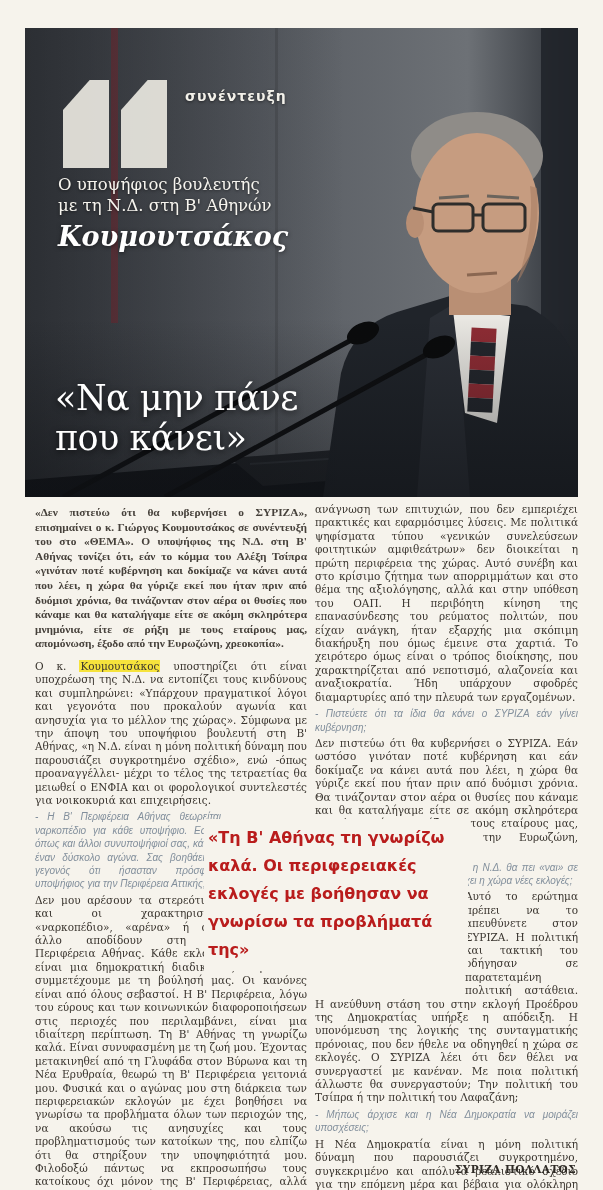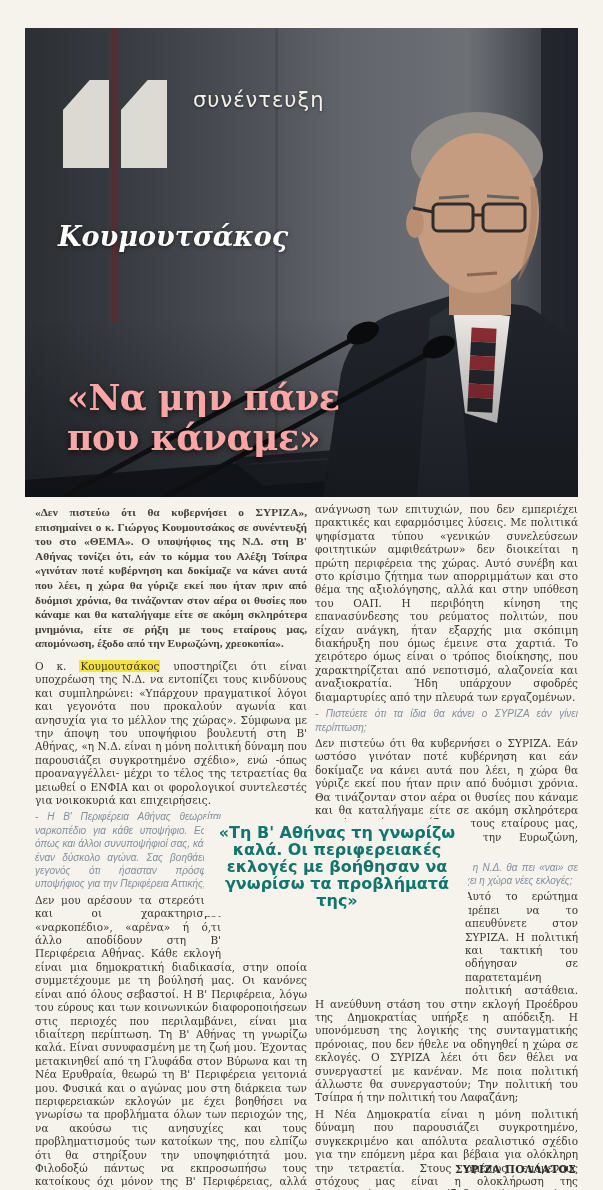--- a/index.html
+++ b/index.html
@@ -17,38 +17,38 @@
   
   .quote-mark{position:absolute;left:38px;top:52px;width:130px;height:92px;}
   .quote-mark .q1,.quote-mark .q2{
     position:absolute;top:0;width:46px;height:88px;
     background:rgba(233,231,224,0.92);
     clip-path:polygon(0 34%,58% 0,100% 0,100% 100%,0 100%);
   }
   .quote-mark .q1{left:0;}
   .quote-mark .q2{left:58px;}
   .section-label{
-    position:absolute;left:168px;top:60px;
-    font-family:"DejaVu Sans", sans-serif;font-weight:normal;font-size:21px;
+    position:absolute;left:160px;top:60px;
+    font-family:"DejaVu Sans", sans-serif;font-weight:bold;font-size:14px;
     color:#f3f1ea;letter-spacing:1px;text-shadow:0 1px 3px rgba(0,0,0,.5);
   }
   .kicker{
     position:absolute;left:33px;top:146px;
     font-size:16.5px;line-height:21px;color:#f6f4ee;
     text-shadow:0 1px 3px rgba(0,0,0,.55);
   }
   .name{
     position:absolute;left:33px;top:193px;
     font-weight:bold;font-style:italic;font-size:27px;line-height:31px;
     color:#ffffff;text-shadow:0 1px 4px rgba(0,0,0,.55);
   }
   .headline{
-    position:absolute;left:42px;top:350px;
-    font-weight:bold;font-size:35px;line-height:40px;
-    color:#fca5a5;text-shadow:0 2px 6px rgba(0,0,0,.65);
+    position:absolute;left:30px;top:350px;
+    font-weight:normal;font-size:35px;line-height:40px;
+    color:#ffffff;text-shadow:0 2px 6px rgba(0,0,0,.65);
     letter-spacing:-0.5px;
   }
   
   .col{position:absolute;color:#39342e;font-size:10.5px;line-height:13.4px;text-align:justify;}
   .col-left{left:35px;top:505px;width:272px;}
   .col-right{left:315px;top:503px;width:263px;}
   .col p{margin:0 0 3px 0;}
   .intro{
     font-family:Liberation Serif, serif;
     font-weight:bold;font-size:11.4px;line-height:14.6px;color:#46413b;
@@ -58,21 +58,21 @@
     font-family:"Liberation Sans", sans-serif;
     font-style:italic;color:#828f9c;font-size:10px;line-height:13.4px;
   }
   .hl{background:#f6e33c;padding:0 1px;}
   .cut-r{float:right;width:86px;height:150px;}
   .cut-l{float:left;width:150px;height:96px;}
   .pull-quote{
     position:absolute;left:204px;top:819px;width:258px;
     background:#f6f3ec;padding:5px 2px 7px 4px;z-index:5;
     font-family:"DejaVu Sans", sans-serif;font-weight:bold;
-    font-size:16px;line-height:17px;color:#0f766e;text-align:center;
+    font-size:16px;line-height:28px;color:#b91c1c;text-align:left;
   }
   .byline{
     position:absolute;right:27px;top:1163px;z-index:6;
     font-weight:bold;font-size:10.5px;letter-spacing:.4px;color:#2e2a25;
   }
 </style>
 </head>
 <body>
 
 <div class="page">
@@ -142,45 +142,50 @@
       <rect x="0" y="290" width="553" height="179" fill="url(#fadeBottom)"></rect>
     </svg>
 
     <div class="quote-mark">
       <div class="q1"></div>
       <div class="q2"></div>
     </div>
 
     <div class="section-label">συνέντευξη</div>
 
+    <div class="kicker">
+      <div>Ο υποψήφιος βουλευτής</div>
+      <div>με τη Ν.Δ. στη Β' Αθηνών</div>
+    </div>
 
     <div class="name">
       <div>Κουμουτσάκος</div>
     </div>
 
     <div class="headline">
       <div>«Να μην πάνε</div>
-      <div>που κάναμε»</div>
+      <div>που κάνει»</div>
     </div>
   </div>
 
   <div class="col col-left">
     <p class="intro">«Δεν πιστεύω ότι θα κυβερνήσει ο ΣΥΡΙΖΑ», επισημαίνει ο κ. Γιώργος Κουμουτσάκος σε συνέντευξή του στο «ΘΕΜΑ». Ο υποψήφιος της Ν.Δ. στη Β' Αθήνας τονίζει ότι, εάν το κόμμα του Αλέξη Τσίπρα «γινόταν ποτέ κυβέρνηση και δοκίμαζε να κάνει αυτά που λέει, η χώρα θα γύριζε εκεί που ήταν πριν από δυόμισι χρόνια, θα τινάζονταν στον αέρα οι θυσίες που κάναμε και θα καταλήγαμε είτε σε ακόμη σκληρότερα μνημόνια, είτε σε ρήξη με τους εταίρους μας, απομόνωση, έξοδο από την Ευρωζώνη, χρεοκοπία».</p>
     <p><span>Ο κ. </span><span class="hl">Κουμουτσάκος</span><span> υποστηρίζει ότι είναι υποχρέωση της Ν.Δ. να εντοπίζει τους κινδύνους και συμπληρώνει: «Υπάρχουν πραγματικοί λόγοι και γεγονότα που προκαλούν αγωνία και ανησυχία για το μέλλον της χώρας». Σύμφωνα με την άποψη του υποψήφιου βουλευτή στη Β' Αθήνας, «η Ν.Δ. είναι η μόνη πολιτική δύναμη που παρουσιάζει συγκροτημένο σχέδιο», ενώ -όπως προαναγγέλλει- μέχρι το τέλος της τετραετίας θα μειωθεί ο ΕΝΦΙΑ και οι φορολογικοί συντελεστές για νοικοκυριά και επιχειρήσεις.</span></p>
     <p class="q"><span class="cut-r"></span><span>- Η Β' Περιφέρεια Αθήνας θεωρείται ναρκοπέδιο για κάθε υποψήφιο. Εσείς, όπως και άλλοι συνυποψήφιοί σας, κάνετε έναν δύσκολο αγώνα. Σας βοηθάει το γεγονός ότι ήσασταν πρόσφατα υποψήφιος για την Περιφέρεια Αττικής;</span></p>
     <p>Δεν μου αρέσουν τα στερεότυπα και οι χαρακτηρισμοί «ναρκοπέδιο», «αρένα» ή ό,τι άλλο αποδίδουν στη Β' Περιφέρεια Αθήνας. Κάθε εκλογή είναι μια δημοκρατική διαδικασία, στην οποία συμμετέχουμε με τη βούλησή μας. Οι κανόνες είναι από όλους σεβαστοί. Η Β' Περιφέρεια, λόγω του εύρους και των κοινωνικών διαφοροποιήσεων στις περιοχές που περιλαμβάνει, είναι μια ιδιαίτερη περίπτωση. Τη Β' Αθήνας τη γνωρίζω καλά. Είναι συνυφασμένη με τη ζωή μου. Έχοντας μετακινηθεί από τη Γλυφάδα στον Βύρωνα και τη Νέα Ερυθραία, θεωρώ τη Β' Περιφέρεια γειτονιά μου. Φυσικά και ο αγώνας μου στη διάρκεια των περιφερειακών εκλογών με έχει βοηθήσει να γνωρίσω τα προβλήματα όλων των περιοχών της, να ακούσω τις ανησυχίες και τους προβληματισμούς των κατοίκων της, που ελπίζω ότι θα στηρίξουν την υποψηφιότητά μου. Φιλοδοξώ πάντως να εκπροσωπήσω τους κατοίκους όχι μόνον της Β' Περιφέρειας, αλλά ολόκληρης της Αττικής.</p>
 
   </div>
 
   <div class="col col-right">
     <p>ανάγνωση των επιτυχιών, που δεν εμπεριέχει πρακτικές και εφαρμόσιμες λύσεις. Με πολιτικά ψηφίσματα τύπου «γενικών συνελεύσεων φοιτητικών αμφιθεάτρων» δεν διοικείται η πρώτη περιφέρεια της χώρας. Αυτό συνέβη και στο κρίσιμο ζήτημα των απορριμμάτων και στο θέμα της αξιολόγησης, αλλά και στην υπόθεση του ΟΑΠ. Η περιβόητη κίνηση της επανασύνδεσης του ρεύματος πολιτών, που είχαν ανάγκη, ήταν εξαρχής μια σκόπιμη διακήρυξη που όμως έμεινε στα χαρτιά. Το χειρότερο όμως είναι ο τρόπος διοίκησης, που χαρακτηρίζεται από νεποτισμό, αλαζονεία και αναξιοκρατία. Ήδη υπάρχουν σφοδρές διαμαρτυρίες από την πλευρά των εργαζομένων.</p>
-    <p class="q">- Πιστεύετε ότι τα ίδια θα κάνει ο ΣΥΡΙΖΑ εάν γίνει περίπτωση;</p>
+    <p class="q">- Πιστεύετε ότι τα ίδια θα κάνει ο ΣΥΡΙΖΑ εάν γίνει κυβέρνηση;</p>
     <p>Δεν πιστεύω ότι θα κυβερνήσει ο ΣΥΡΙΖΑ. Εάν ωστόσο γινόταν ποτέ κυβέρνηση και εάν δοκίμαζε να κάνει αυτά που λέει, η χώρα θα γύριζε εκεί που ήταν πριν από δυόμισι χρόνια. Θα τινάζονταν στον αέρα οι θυσίες που κάναμε και θα καταλήγαμε είτε σε ακόμη σκληρότερα μνημόνια, είτε σε ρήξη με τους εταίρους μας, απομόνωση, έξοδο από την Ευρωζώνη, χρεοκοπία.</p>
     <p class="q">- Σε περίπτωση μη αυτοδυναμίας, η Ν.Δ. θα πει «ναι» σε κυβέρνηση εθνικής ενότητας; Αντέχει η χώρα νέες εκλογές;</p>
     <p><span class="cut-l"></span><span>Αυτό το ερώτημα πρέπει να το απευθύνετε στον ΣΥΡΙΖΑ. Η πολιτική και τακτική του οδήγησαν σε παρατεταμένη πολιτική αστάθεια. Η ανεύθυνη στάση του στην εκλογή Προέδρου της Δημοκρατίας υπήρξε η απόδειξη. Η υπονόμευση της λογικής της συνταγματικής πρόνοιας, που δεν ήθελε να οδηγηθεί η χώρα σε εκλογές. Ο ΣΥΡΙΖΑ λέει ότι δεν θέλει να συνεργαστεί με κανέναν. Με ποια πολιτική άλλωστε θα συνεργαστούν; Την πολιτική του Τσίπρα ή την πολιτική του Λαφαζάνη;</span></p>
+    <p class="q">- Μήπως άρχισε και η Νέα Δημοκρατία να μοιράζει υποσχέσεις;</p>
     <p>Η Νέα Δημοκρατία είναι η μόνη πολιτική δύναμη που παρουσιάζει συγκροτημένο, συγκεκριμένο και απόλυτα ρεαλιστικό σχέδιο για την επόμενη μέρα και βέβαια για ολόκληρη την τετραετία. Στους αμέσως επόμενους στόχους μας είναι η ολοκλήρωση της διαπραγμάτευσης και η έξοδος από το μνημόνιο, χωρίς άλλες περικοπές σε μισθούς και συντάξεις. Είναι ακόμη η νέα συμφωνία για την αναπτυξιακή γραμμή και τη βελτίωση του χρέους. Εμείς εξασφαλίσαμε στο Eurogroup του Νοεμβρίου του 2012 τη δέσμευση αυτή των εταίρων μας και εμείς θα την κάνουμε πράξη. Στη συνέχεια σταδιακά και μέχρι το τέλος της τετραετίας θα προχωρήσουμε στη μείωση του ΕΝΦΙΑ και όλων των φορολογικών συντελεστών τόσο για τα νοικοκυριά όσο και για τις επιχειρήσεις, όπως εξήγγειλε ο πρωθυπουργός Αντώνης Σαμαράς.</p>
   </div>
 
   <div class="pull-quote">«Τη Β' Αθήνας τη γνωρίζω καλά. Οι περιφερειακές εκλογές με βοήθησαν να γνωρίσω τα προβλήματά της»</div>
 
   <div class="byline">ΣΥΡΙΖΑ ΠΟΛΛΑΤΟΣ</div>
 
 </div>
 
 </body></html>

